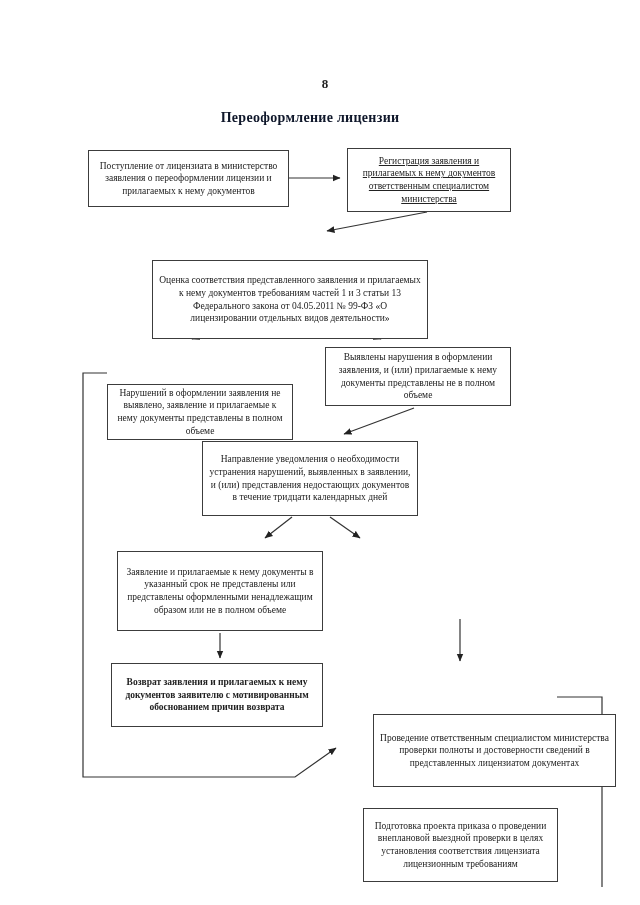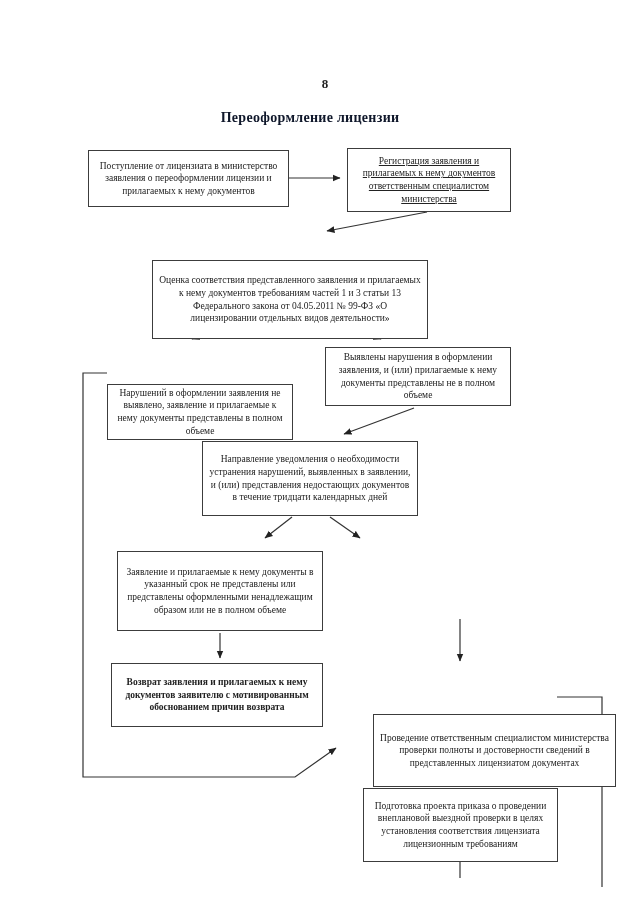--- a/index.html
+++ b/index.html
@@ -32,21 +32,21 @@
   .n1{left:88px;top:150px;width:201px;height:57px;}
   .n2{left:347px;top:148px;width:164px;height:64px;text-decoration:underline;}
   .n3{left:152px;top:238px;width:276px;height:79px;margin-top:22px;}
   .n4{left:107px;top:347px;width:186px;height:56px;margin-top:37px;}
   .n5{left:325px;top:347px;width:186px;height:59px;}
   .n6{left:202px;top:441px;width:216px;height:75px;}
   .n7{left:117px;top:551px;width:206px;height:80px;justify-content:center;}
   .n8{left:358px;top:553px;width:183px;height:64px;}
   .n9{left:111px;top:663px;width:212px;height:64px;font-weight:bold;}
   .n10{left:373px;top:666px;width:243px;height:73px;margin-top:48px;}
-  .n11{left:363px;top:788px;width:195px;height:74px;}
+  .n11{left:363px;top:808px;width:195px;height:74px;}
   .connectors{
     position:absolute;left:0;top:0;width:640px;height:905px;
     pointer-events:none;
   }
 </style>
 </head>
 <body>
 
 <div class="page">
 

